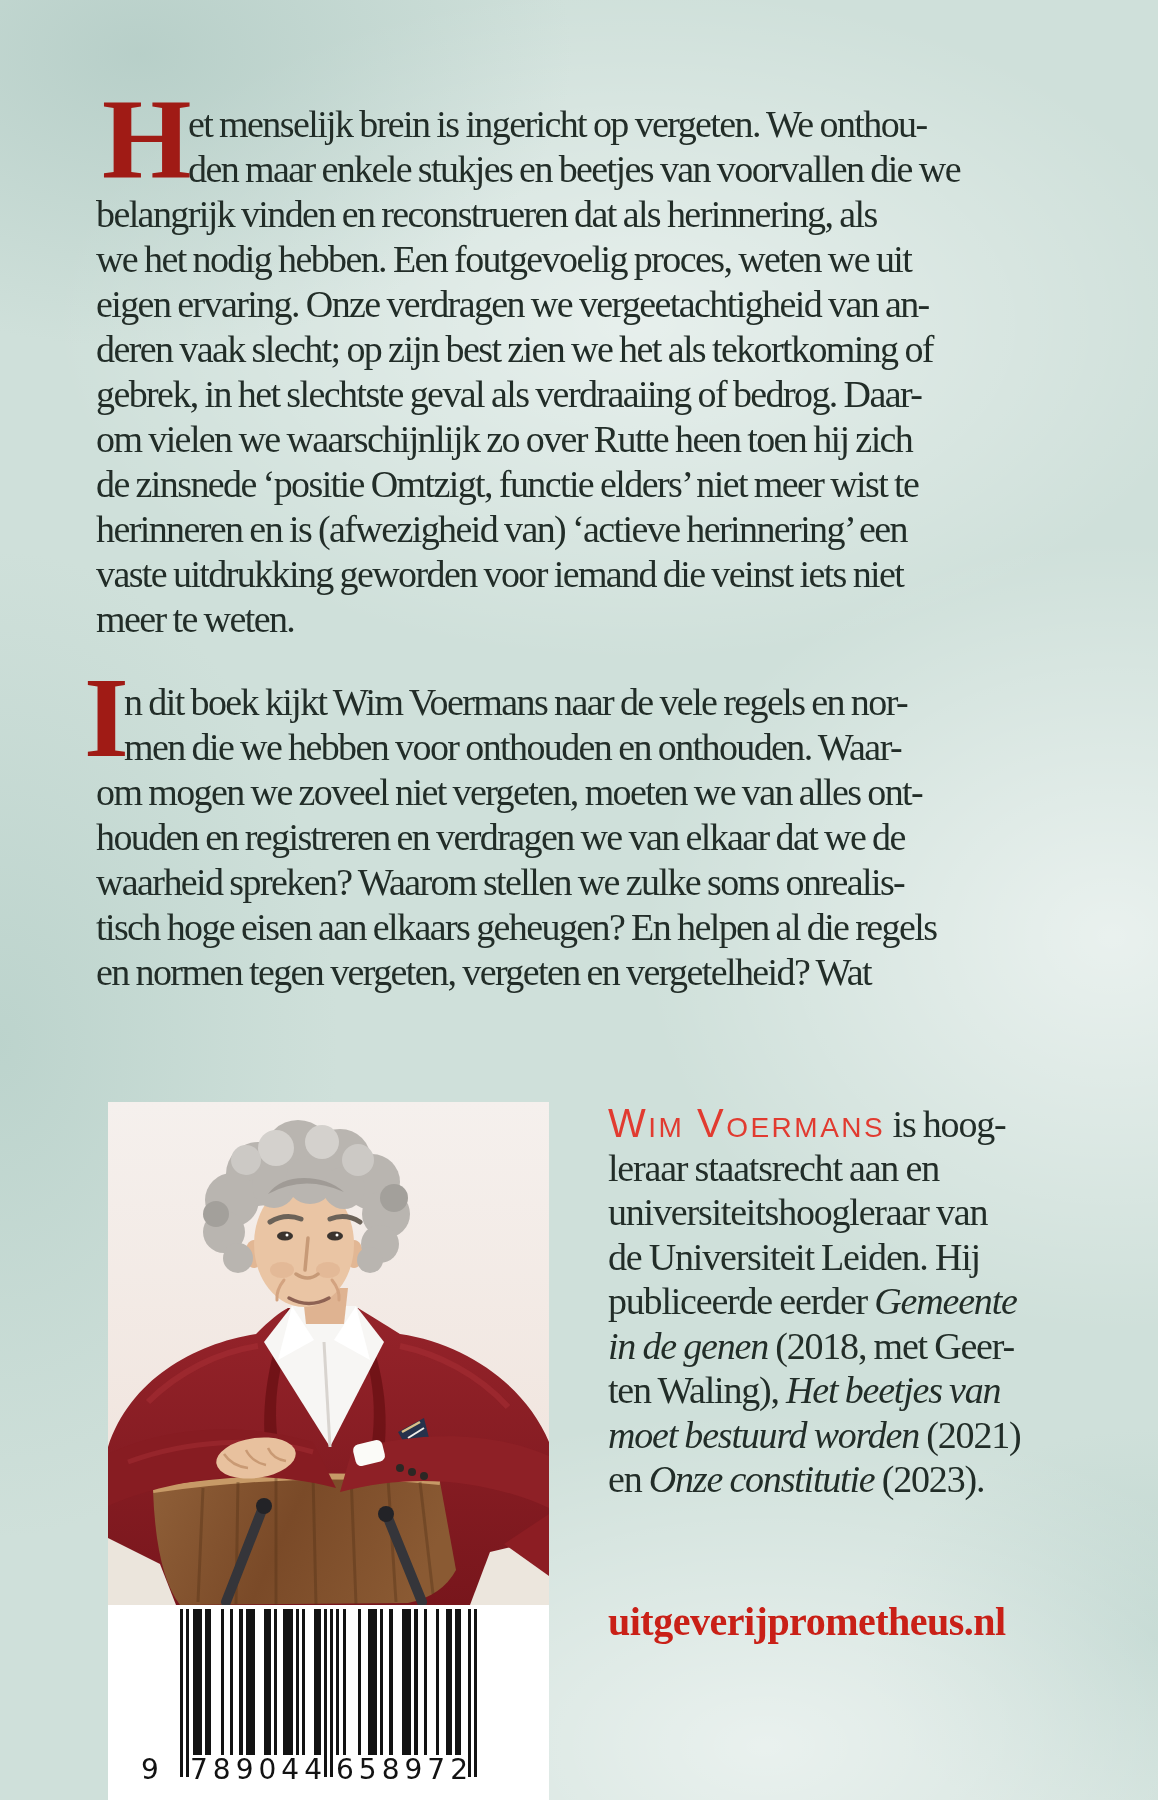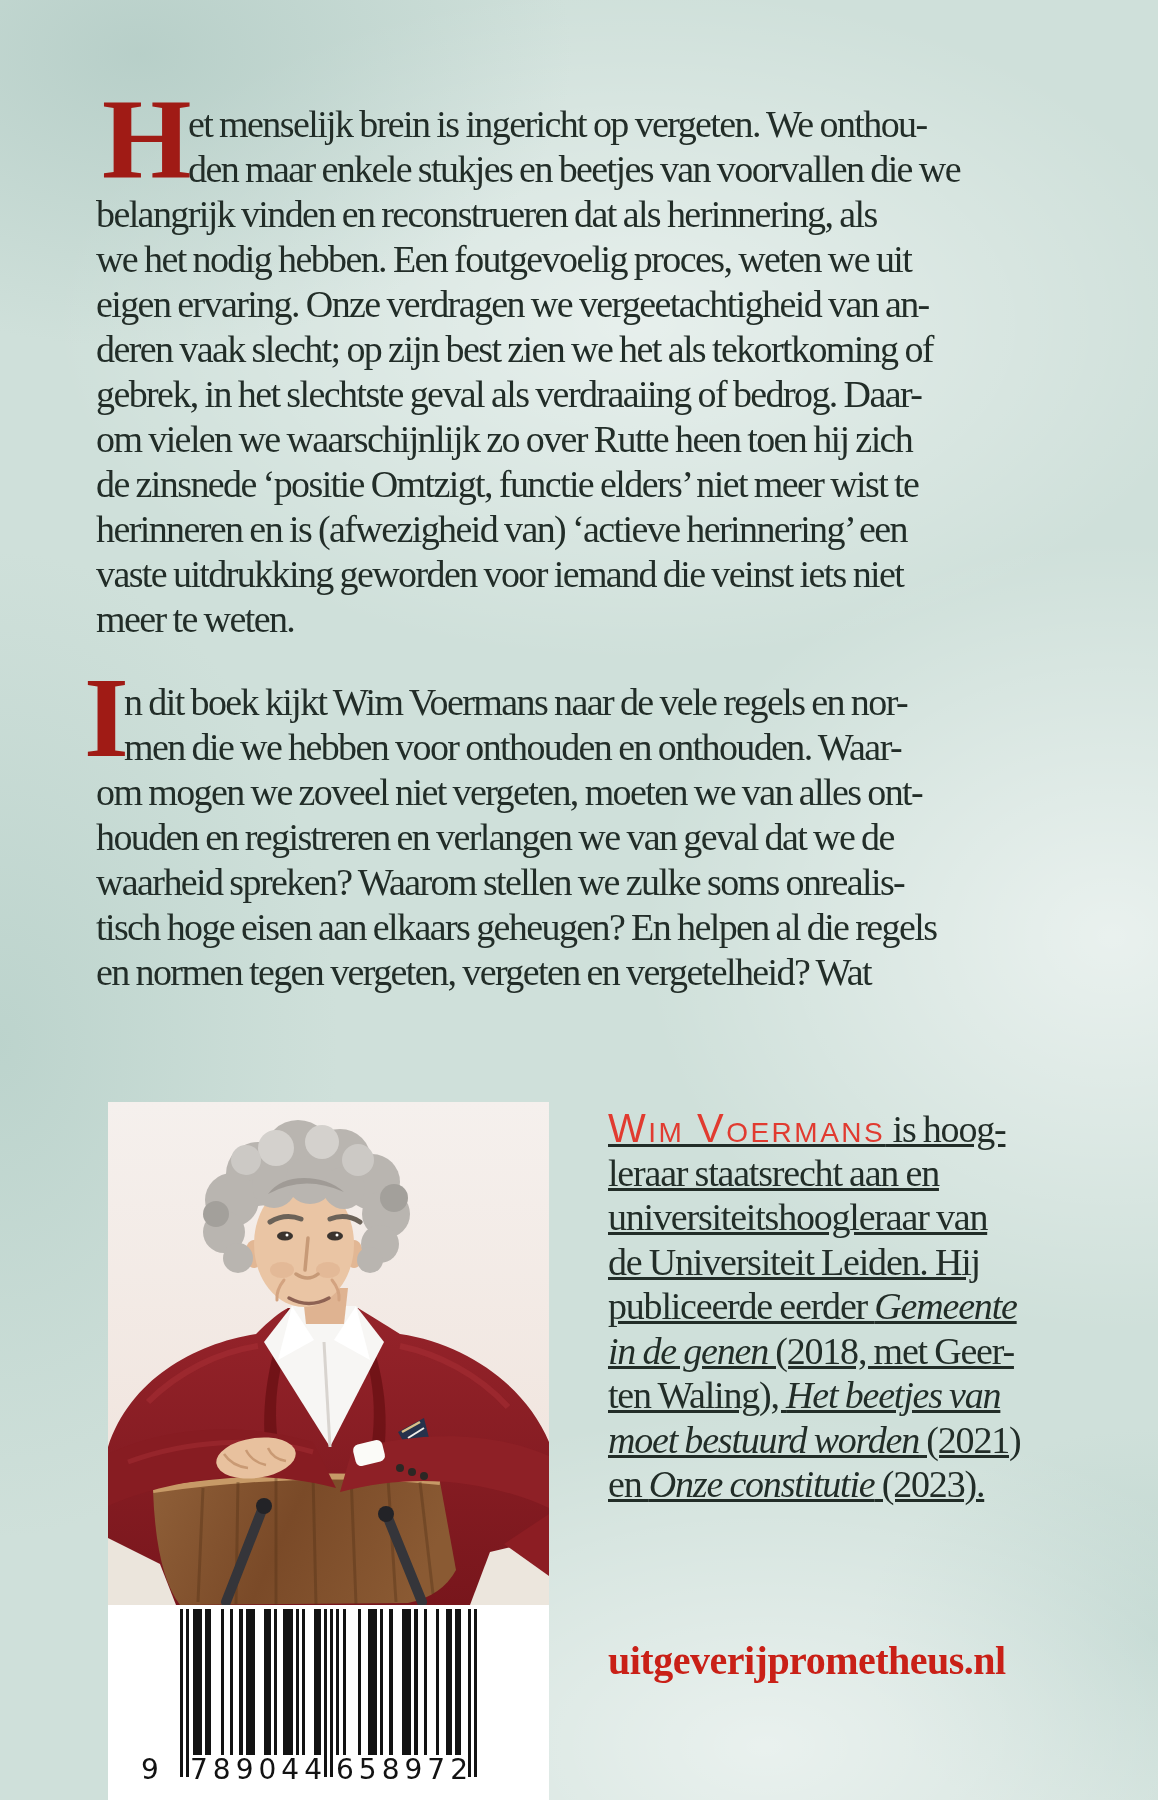--- a/index.html
+++ b/index.html
@@ -31,32 +31,32 @@
     color:#a01b15;
   }
   #para1 .dropcap{left:6px;}
   #para2 .dropcap{left:-12px;}
 
   
   .photo{position:absolute; left:108px; top:1102px; width:441px; height:503px;}
 
   
   .bio{position:absolute; left:608px; top:1096px; width:460px;}
-  .bio .line{height:44.5px; line-height:64px; letter-spacing:-1.2px;text-decoration:underline;}
+  .bio .line{height:44.5px; line-height:54px; letter-spacing:-1.2px;}
   .bio .it{font-style:italic;}
   .author-name{
     font-family:"Liberation Sans", sans-serif;
     font-variant:small-caps;
     font-size:40px; letter-spacing:2.5px;
     color:#e13b30;
   }
   .url{
     position:absolute; left:608px; top:1598px;
     font-weight:bold; font-size:40px; letter-spacing:-0.5px;
-    color:#c92017; white-space:nowrap;margin-top:39px;
+    color:#c92017; white-space:nowrap;
   }
 
   
   .barcode-box{position:absolute; left:108px; top:1605px; width:441px; height:195px; background:#ffffff;}
   #barcode-bars{position:absolute; left:72px; top:4px; width:297px; height:170px;}
   .bar{position:absolute; top:0; height:146px; background:#121212;}
   .bar.tall{height:168px;}
   .bc-digit-row{position:absolute; left:0; top:150px; width:441px; height:30px;
     font-family:"DejaVu Sans", sans-serif; font-size:28px; line-height:30px; color:#121212;}
   .bc-prefix{position:absolute; left:20px; width:44px; text-align:center;}
@@ -86,21 +86,21 @@
         <div class="line">meer te weten.</div>
       </div>
   </div>
 
   <div class="para" id="para2">
     <span class="dropcap">I</span>
     <div class="lines">
         <div class="line">n dit boek kijkt Wim Voermans naar de vele regels en nor-</div>
         <div class="line">men die we hebben voor onthouden en onthouden. Waar-</div>
         <div class="line">om mogen we zoveel niet vergeten, moeten we van alles ont-</div>
-        <div class="line">houden en registreren en verlangen we van geval dat we de</div>
+        <div class="line">houden en registreren en verdragen we van elkaar dat we de</div>
         <div class="line">waarheid spreken? Waarom stellen we zulke soms onrealis-</div>
         <div class="line">tisch hoge eisen aan elkaars geheugen? En helpen al die regels</div>
         <div class="line">en normen tegen vergeten, vergeten en vergetelheid? Wat</div>
       </div>
   </div>
 
   <div class="photo">
     <svg width="441" height="503" viewBox="0 0 441 503">
       <defs>
         <linearGradient id="bgp" x1="0" y1="0" x2="0" y2="1">

